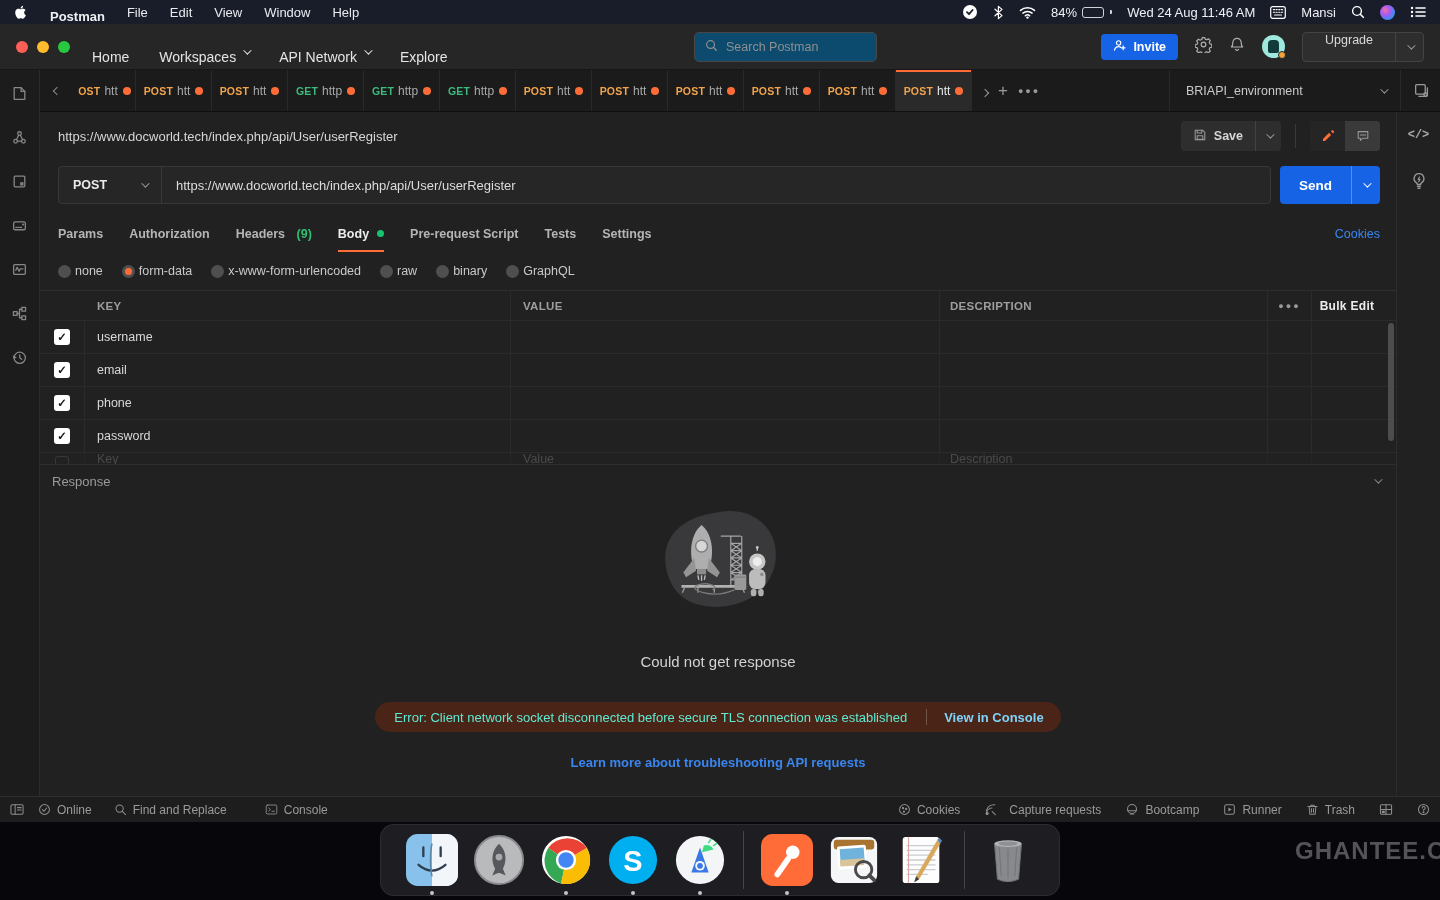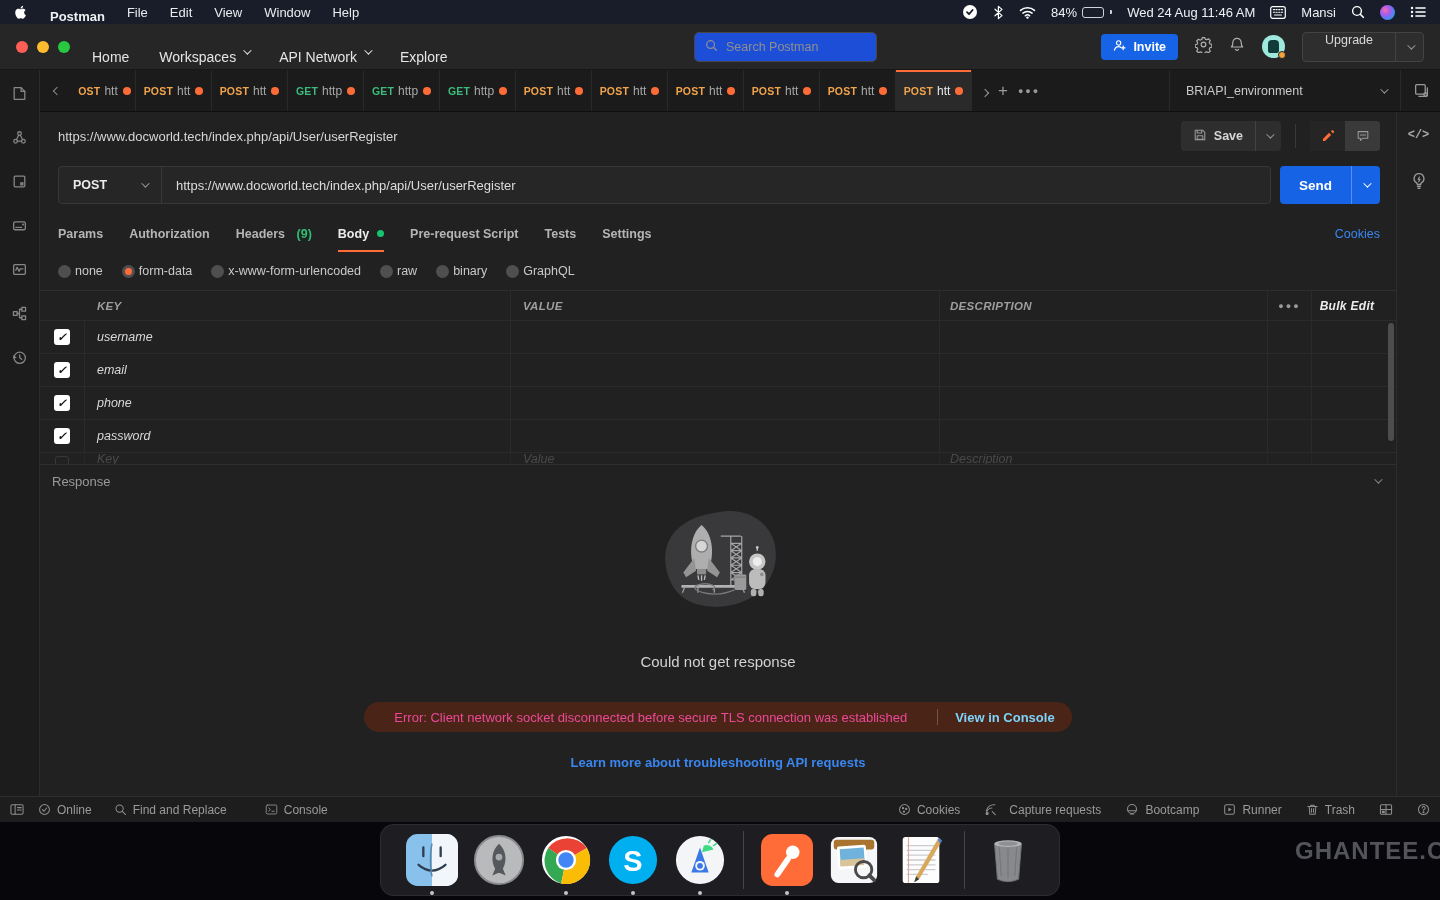--- a/index.html
+++ b/index.html
@@ -29,21 +29,21 @@
   .app-header { height:46px; background:#262626; border-bottom:1px solid #171717; display:flex; align-items:center; padding:0 16px; position:relative; }
   .lights { display:flex; gap:9px; margin-right:22px; }
   .light { width:12px; height:12px; border-radius:50%; }
   .l-red{background:#ff5f57}.l-yel{background:#febc2e}.l-grn{background:#28c840}
   .top-nav { display:flex; align-items:center; gap:30px; font-size:14px; color:#e4e4e4; }
   .top-nav .nav-item { display:flex; align-items:flex-start; gap:7px;margin-top:20px; }
   .chev { display:inline-block; width:6px; height:6px; border-right:1.4px solid currentColor; border-bottom:1.4px solid currentColor; }
   .cv-down { transform:rotate(45deg) translateY(-2px); }
   .cv-right { transform:rotate(-45deg); }
   .cv-left { transform:rotate(135deg); }
-  .search-box { position:absolute; left:694px; top:8px; width:183px; height:30px; background:#1d4ed8; border:1px solid #474747;
+  .search-box { position:absolute; left:694px; top:8px; width:183px; height:30px; background:#0c4a6e; border:1px solid #474747;
     border-radius:5px; display:flex; align-items:center; padding:0 10px; gap:8px; color:#8f8f8f; }
   .search-box input { background:transparent; border:none; outline:none; color:#c9c9c9; font-size:12.5px; width:100%; font-family:"Liberation Sans",sans-serif; }
   .search-box input::placeholder { color:#8f8f8f; }
   .hdr-right { margin-left:auto; display:flex; align-items:center; gap:17px; }
   .invite-btn { background:#1763e5; color:#fff; font-size:12.5px; font-weight:bold; height:26px; padding:0 12px;
     border-radius:4px; display:flex; align-items:center; gap:7px; }
   .avatar { width:23px; height:23px; border-radius:50%; background:#9fe8dd; position:relative; display:flex; align-items:center; justify-content:center; }
   .avatar-core { width:11px; height:13px; background:#123c3a; border-radius:4px 4px 2px 2px; }
   .avatar-badge { position:absolute; right:-1px; bottom:-1px; width:8px; height:8px; border-radius:50%; background:#f2a23c; border:1.5px solid #262626; }
   .upgrade-btn { height:30px; background:#2e2e2e; border:1px solid #434343; border-radius:4px; display:flex; color:#d9d9d9; font-size:12.5px; }
@@ -111,21 +111,21 @@
   .cookies-link { margin-left:auto; align-self:center; color:#3a86f0; font-size:12.5px; }
 
   
   .radio-row { height:38px; display:flex; align-items:center; gap:19px; padding:0 18px; font-size:12.5px; color:#c9c9c9; }
   .radio-opt { display:flex; align-items:center; gap:4px; }
   .radio { width:13px; height:13px; border-radius:50%; background:#4f4f4f; position:relative; flex:none; }
   .radio.sel::after { content:""; position:absolute; inset:3px; border-radius:50%; background:#ff6c37; }
 
   
   .kv-table { height:174px; border-top:1px solid #2e2e2e; position:relative; overflow:hidden; }
-  .kv-row { display:flex; height:33px; border-bottom:1px solid #2b2b2b; align-items:stretch;font-style:italic; }
+  .kv-row { display:flex; height:33px; border-bottom:1px solid #2b2b2b; align-items:stretch; }
   .kv-head { height:30px; font-size:11.5px; font-weight:bold; color:#9e9e9e; letter-spacing:.3px; }
   .c-cb { width:45px; display:flex; align-items:center; justify-content:center; border-right:1px solid #2b2b2b; }
   .c-key { width:426px; display:flex; align-items:center; padding:0 12px; border-right:1px solid #2b2b2b; }
   .c-val { width:429px; display:flex; align-items:center; padding:0 12px; border-right:1px solid #2b2b2b; }
   .c-desc { width:328px; display:flex; align-items:center; padding:0 10px; border-right:1px solid #2b2b2b; }
   .c-opts { width:44px; display:flex; align-items:center; justify-content:center; border-right:1px solid #2b2b2b; }
   .c-bulk { width:70px; display:flex; align-items:center; justify-content:center; }
   .kv-head .c-cb { border-right-color:transparent; }
   .cell-text { font-size:12.5px; color:#d8d8d8; }
   .cbx { width:16px; height:16px; background:#fff; border-radius:3px; display:flex; align-items:center; justify-content:center; }
@@ -137,21 +137,21 @@
   .scroll-thumb { position:absolute; right:2px; top:32px; width:6px; height:118px; background:#4d4d4d; border-radius:3px; }
 
   
   .resp { flex:1; border-top:1px solid #2e2e2e; display:flex; flex-direction:column; }
   .resp-head { height:32px; display:flex; align-items:center; padding:0 16px 0 12px; color:#9a9a9a; font-size:13px; }
   .resp-head .chev { margin-left:auto; color:#8a8a8a; }
   .resp-body { flex:1; display:flex; flex-direction:column; align-items:center; }
   .illo { margin-top:8px; }
   .resp-title { margin-top:22px; font-size:15px; color:#d2d2d2; }
   .err-pill { margin-top:32px; height:30px; display:inline-flex; align-items:center; background:#4a2517; border-radius:16px; overflow:hidden; }
-  .err-text { padding:0 30px; font-size:13px; color:#ec4899; }
+  .err-text { padding:0 19px; font-size:13px; color:#5eead4; }
   .err-sep { width:1px; height:16px; background:rgba(255,255,255,.22); }
   .err-action { padding:0 17px; font-size:13px; font-weight:bold; color:#7dd3fc; }
   .help-link { margin-top:23px; font-size:13px; font-weight:bold; color:#3a86f0; }
 
   
   .statusbar { height:26px; background:#1d1d1d; border-top:1px solid #2e2e2e; display:flex; align-items:center; padding:0 10px; font-size:12px; color:#9a9a9a; gap:0; }
   .sb-item { display:flex; align-items:center; gap:6px; margin-right:22px; }
   .sb-right { margin-left:auto; display:flex; align-items:center; }
   .sb-right .sb-item { margin-right:0; margin-left:24px; }
 

